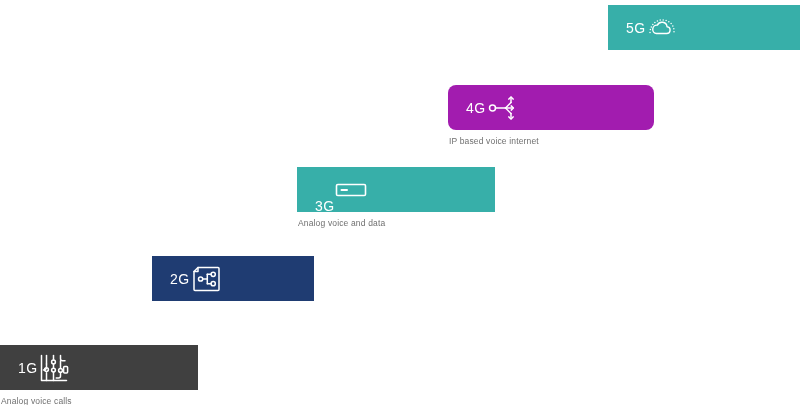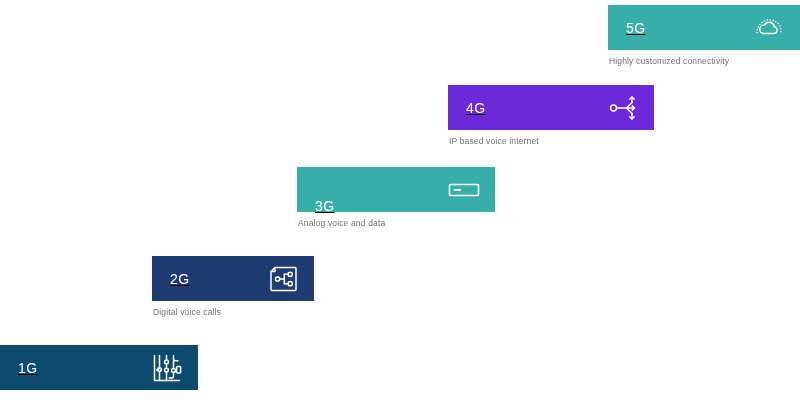--- a/index.html
+++ b/index.html
@@ -13,24 +13,22 @@
   #stage{position:absolute;left:0;top:0;width:800px;height:405px;}
 
   .step{position:absolute;}
 
   .bar{
     position:relative;
     width:100%;
     height:45px;
     display:flex;
     align-items:center;
-    justify-content:space-between;
     box-sizing:border-box;
     padding:0 14px 0 18px;
-    text-decoration:underline;
   }
   .gen-label{
     color:#ffffff;
     font-size:14px;
     letter-spacing:0.4px;
     font-weight:400;
     line-height:1;
     user-select:none;
   }
   .icon-wrap{
@@ -71,25 +69,24 @@
               <path d="M21.1 9.5v0"></path>
             <path d="M23.8 10.7v0"></path>
               <path d="M26.1 12.6v0"></path>
               <path d="M27.8 15.0v0"></path>
             <path d="M28.8 17.8v0"></path>
               <path d="M29.0 20.7v0"></path>
           </g>
         </svg>
       </span>
     </div>
-    <div class="caption" style="color: rgb(111, 111, 111);">Highly customized connectivity</div>
   </div>
 
   <div class="step" id="s4" style="left: 448px; top: 85px; width: 206px;">
-    <div class="bar" id="s4bar" style="background: #6d28d9;">
+    <div class="bar" id="s4bar" style="background: #a21caf; border-radius: 8px;">
       <span class="gen-label" style="color: rgb(255, 255, 255);">4G</span>
       <span class="icon-wrap">
         <svg width="34" height="34" viewBox="0 0 34 34" fill="none" stroke="#ffffff" stroke-width="1.5" stroke-linecap="round" stroke-linejoin="round">
           <circle cx="7.5" cy="17" r="3"></circle>
           <path d="M10.5 17h10"></path>
           <path d="M20.5 17 26 11.5"></path>
           <path d="M20.5 17 26 22.5"></path>
           <path d="M20.5 17h7.5"></path>
           <path d="M26 11.5V7.8"></path>
           <path d="M26 22.5v3.7"></path>
@@ -125,25 +122,24 @@
           <circle cx="11.6" cy="17" r="2.1"></circle>
           <circle cx="24.2" cy="12.3" r="2.1"></circle>
           <circle cx="24.2" cy="21.7" r="2.1"></circle>
           <path d="M13.7 17h4.6"></path>
           <path d="M18.3 12.3h3.8"></path>
           <path d="M18.3 21.7h3.8"></path>
           <path d="M18.3 12.3v9.4"></path>
         </svg>
       </span>
     </div>
-    <div class="caption" style="color: rgb(111, 111, 111);">Digital voice calls</div>
   </div>
 
   <div class="step" id="s1" style="left: 0px; top: 345px; width: 198px;">
-    <div class="bar" id="s1bar" style="background: #0c4a6e;">
+    <div class="bar" id="s1bar" style="background: #404040;">
       <span class="gen-label" style="color: rgb(255, 255, 255);">1G</span>
       <span class="icon-wrap">
         <svg width="34" height="34" viewBox="0 0 34 34" fill="none" stroke="#ffffff" stroke-width="1.5" stroke-linecap="round" stroke-linejoin="round">
           <path d="M4.5 4.5v25h25"></path>
           <path d="M9.5 4.5v5.2a3 3 0 0 0 0 0v3.4"></path>
           <path d="M9.5 13.1v3.0a3 3 0 0 1-3 3"></path>
           <path d="M9.5 21.8v7.7"></path>
           <circle cx="9.5" cy="18.6" r="1.9"></circle>
           <path d="M16.5 4.5v4.4"></path>
           <circle cx="16.5" cy="11.0" r="1.9"></circle>
@@ -151,15 +147,16 @@
           <circle cx="16.5" cy="19.1" r="1.9"></circle>
           <path d="M16.5 21.2v8.3"></path>
           <path d="M23.5 4.5v3.2a2 2 0 0 0 2 2h2.5"></path>
           <path d="M23.5 9.8v7.6"></path>
           <circle cx="23.5" cy="19.4" r="1.9"></circle>
           <path d="M23.5 21.5v3.6a2 2 0 0 1-2 2h-2.3"></path>
           <rect x="26.6" y="15.6" width="4.0" height="6.4" rx="1"></rect>
         </svg>
       </span>
     </div>
+    <div class="caption" style="color: rgb(111, 111, 111);">Analog voice calls</div>
   </div>
 
 </div>
 
 </body></html>

